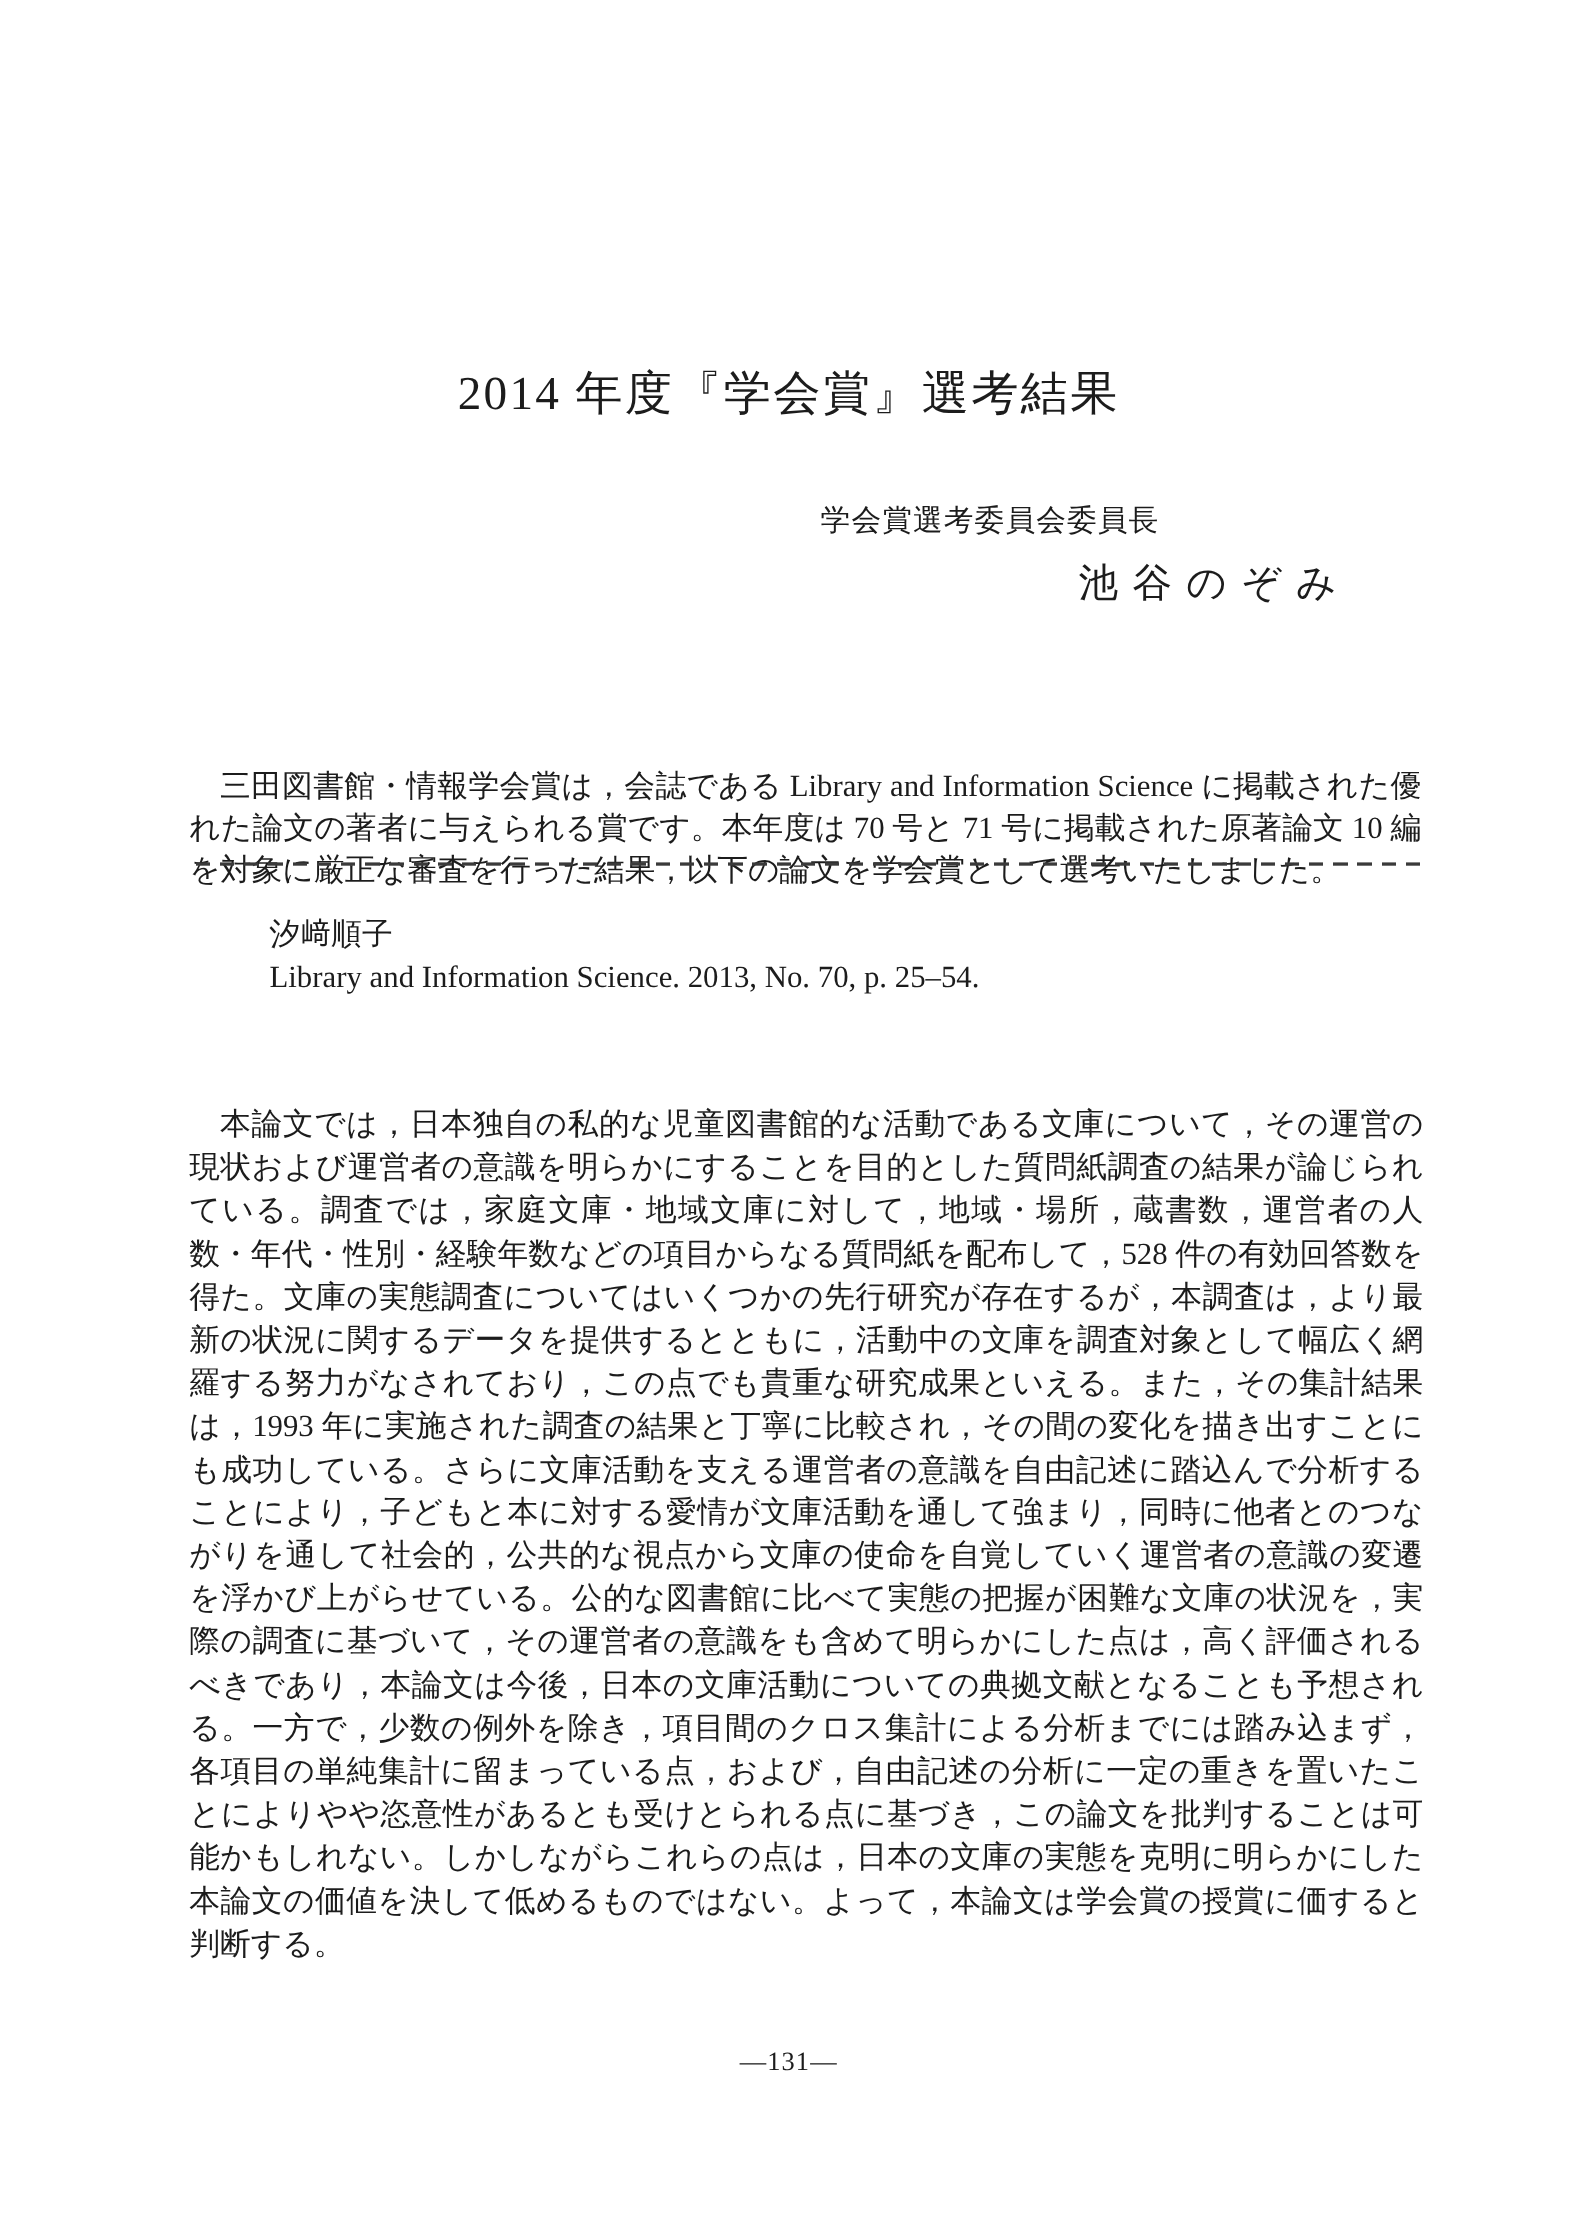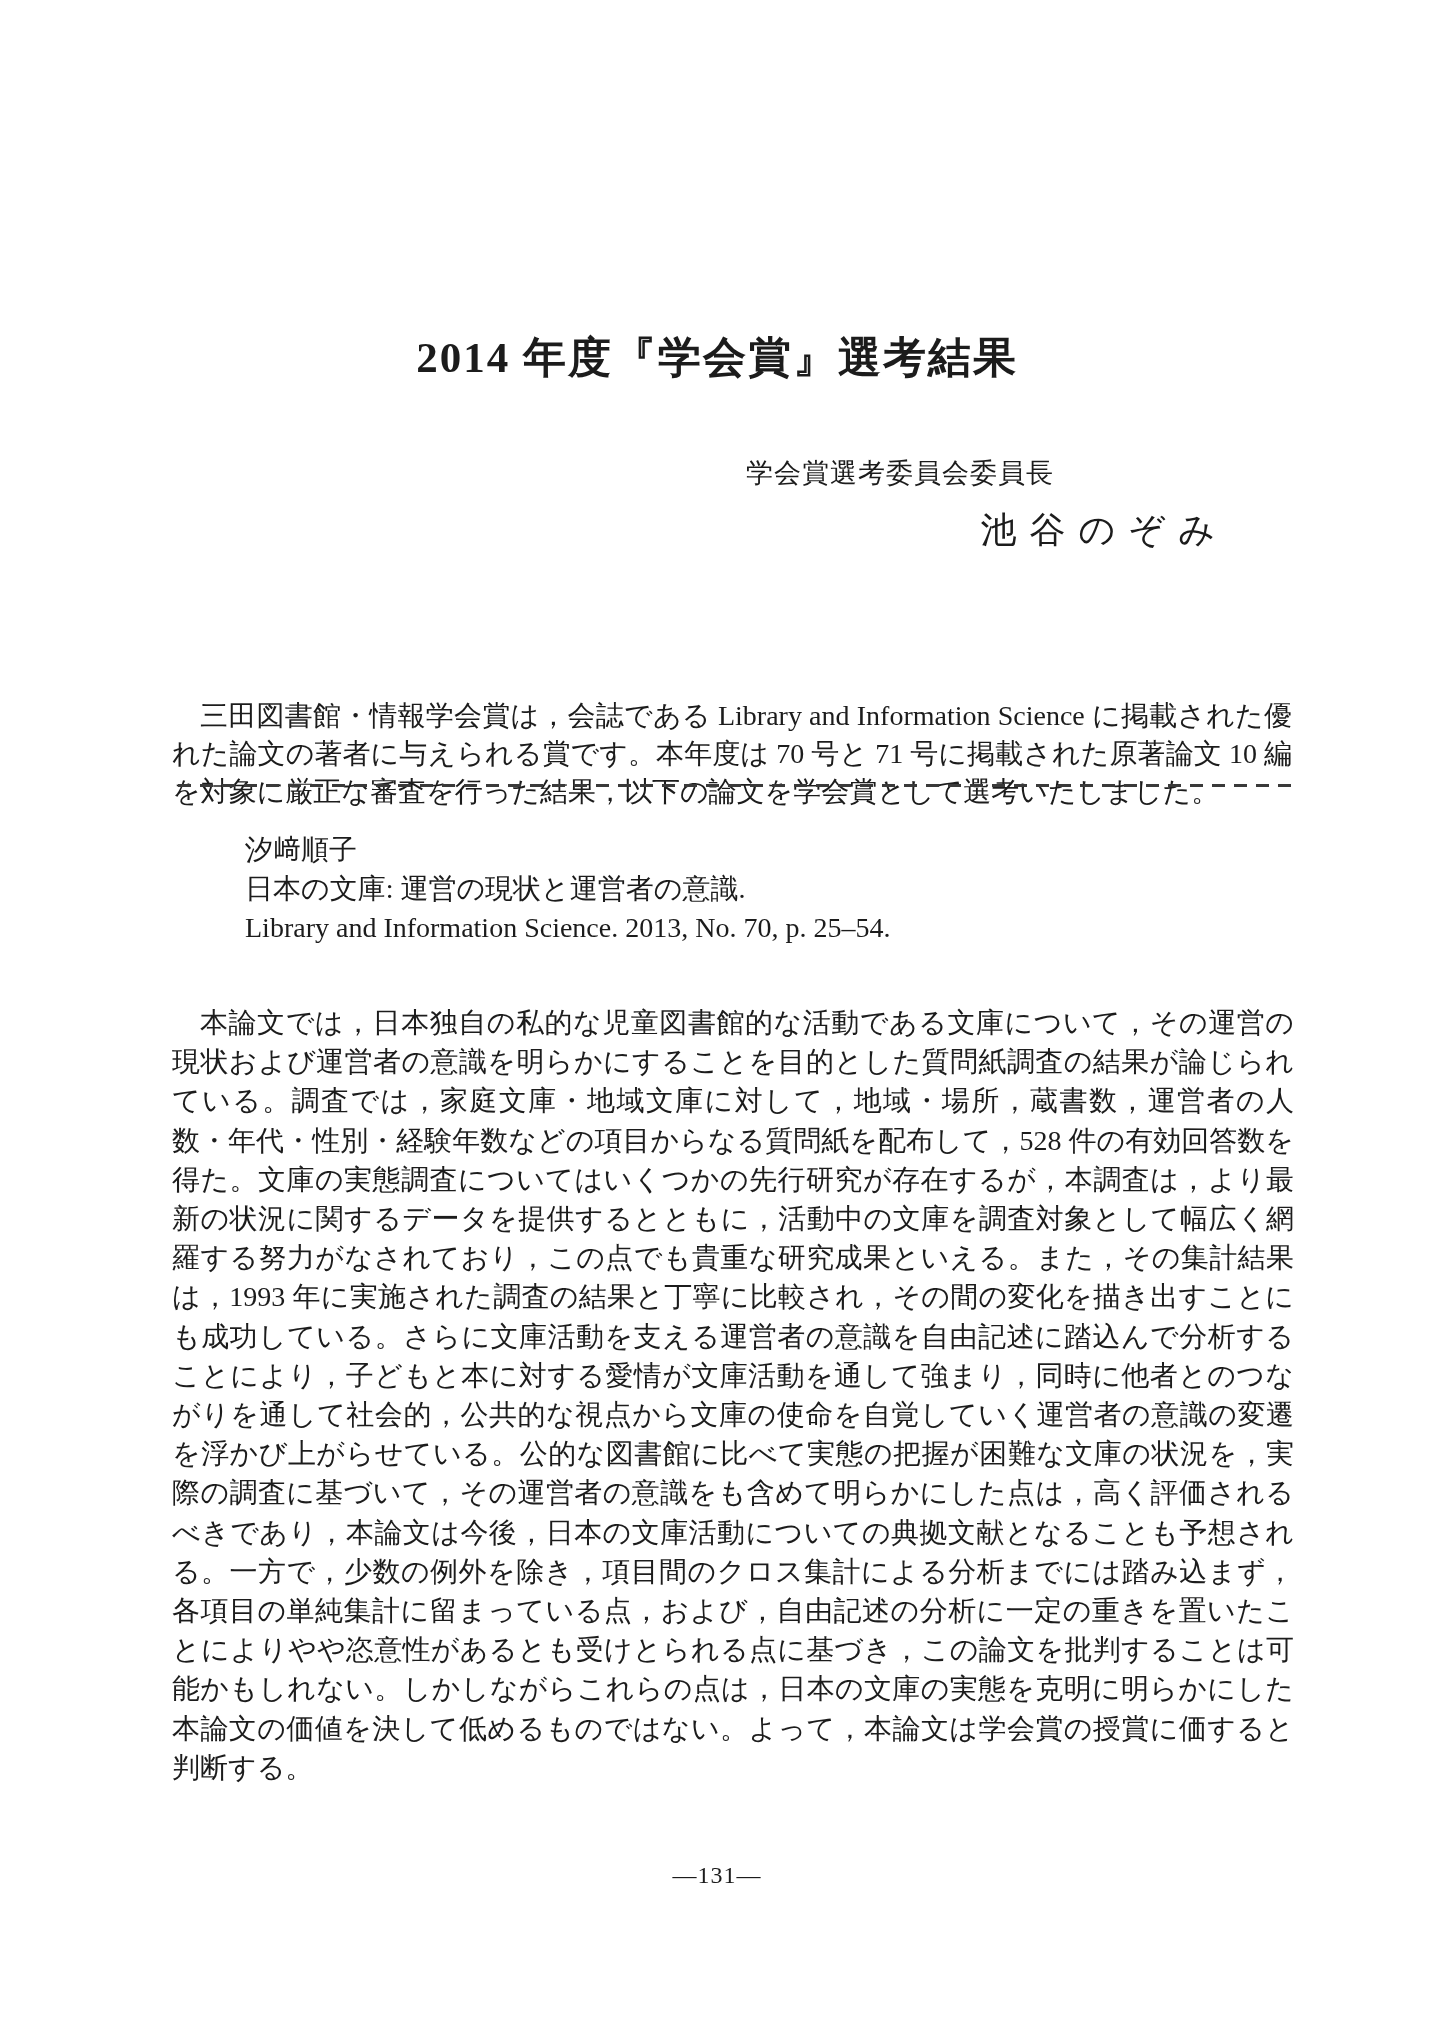--- a/index.html
+++ b/index.html
@@ -17,21 +17,21 @@
     font-family: "Liberation Serif", "DejaVu Serif", serif;
     overflow: hidden;
   }
   .doc-title {
     position: absolute;
     top: 300px;
     left: 0;
     width: 100%;
     text-align: center;
     font-size: 43px;
-    font-weight: 700;
+    font-weight: 400;
     letter-spacing: 2px;
     white-space: nowrap;
   }
   .byline-role {
     position: absolute;
     top: 455px;
     right: 380px;
     font-size: 27px;
     letter-spacing: 1px;
     white-space: nowrap;
@@ -104,21 +104,20 @@
   <div class="byline-role">学会賞選考委員会委員長</div>
 
   <div class="byline-name">池 谷 の ぞ み</div>
 
   <p class="intro">三田図書館・情報学会賞は，会誌である Library and Information Science に掲載された優れた論文の著者に与えられる賞です。本年度は 70 号と 71 号に掲載された原著論文 10 編を対象に厳正な審査を行った結果，以下の論文を学会賞として選考いたしました。</p>
 
   <div class="divider"></div>
 
   <div class="selected-work">
     <div>汐﨑順子</div>
-    <div>日本の文庫: 運営の現状と運営者の意識.</div>
     <div>Library and Information Science. 2013, No. 70, p. 25–54.</div>
   </div>
 
   <p class="review">本論文では，日本独自の私的な児童図書館的な活動である文庫について，その運営の現状および運営者の意識を明らかにすることを目的とした質問紙調査の結果が論じられている。調査では，家庭文庫・地域文庫に対して，地域・場所，蔵書数，運営者の人数・年代・性別・経験年数などの項目からなる質問紙を配布して，528 件の有効回答数を得た。文庫の実態調査についてはいくつかの先行研究が存在するが，本調査は，より最新の状況に関するデータを提供するとともに，活動中の文庫を調査対象として幅広く網羅する努力がなされており，この点でも貴重な研究成果といえる。また，その集計結果は，1993 年に実施された調査の結果と丁寧に比較され，その間の変化を描き出すことにも成功している。さらに文庫活動を支える運営者の意識を自由記述に踏込んで分析することにより，子どもと本に対する愛情が文庫活動を通して強まり，同時に他者とのつながりを通して社会的，公共的な視点から文庫の使命を自覚していく運営者の意識の変遷を浮かび上がらせている。公的な図書館に比べて実態の把握が困難な文庫の状況を，実際の調査に基づいて，その運営者の意識をも含めて明らかにした点は，高く評価されるべきであり，本論文は今後，日本の文庫活動についての典拠文献となることも予想される。一方で，少数の例外を除き，項目間のクロス集計による分析までには踏み込まず，各項目の単純集計に留まっている点，および，自由記述の分析に一定の重きを置いたことによりやや恣意性があるとも受けとられる点に基づき，この論文を批判することは可能かもしれない。しかしながらこれらの点は，日本の文庫の実態を克明に明らかにした本論文の価値を決して低めるものではない。よって，本論文は学会賞の授賞に価すると判断する。</p>
 
   <div class="page-number">―131―</div>
 
 </div>
 
 </body></html>

